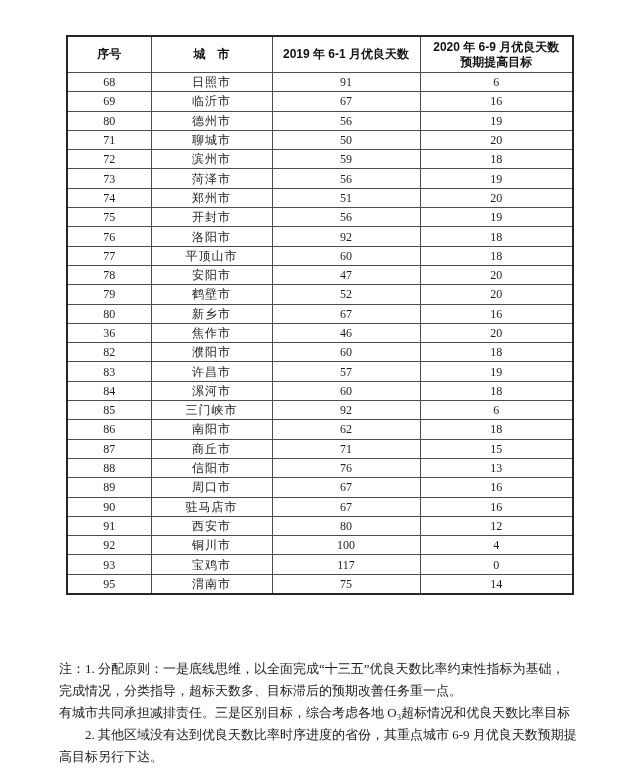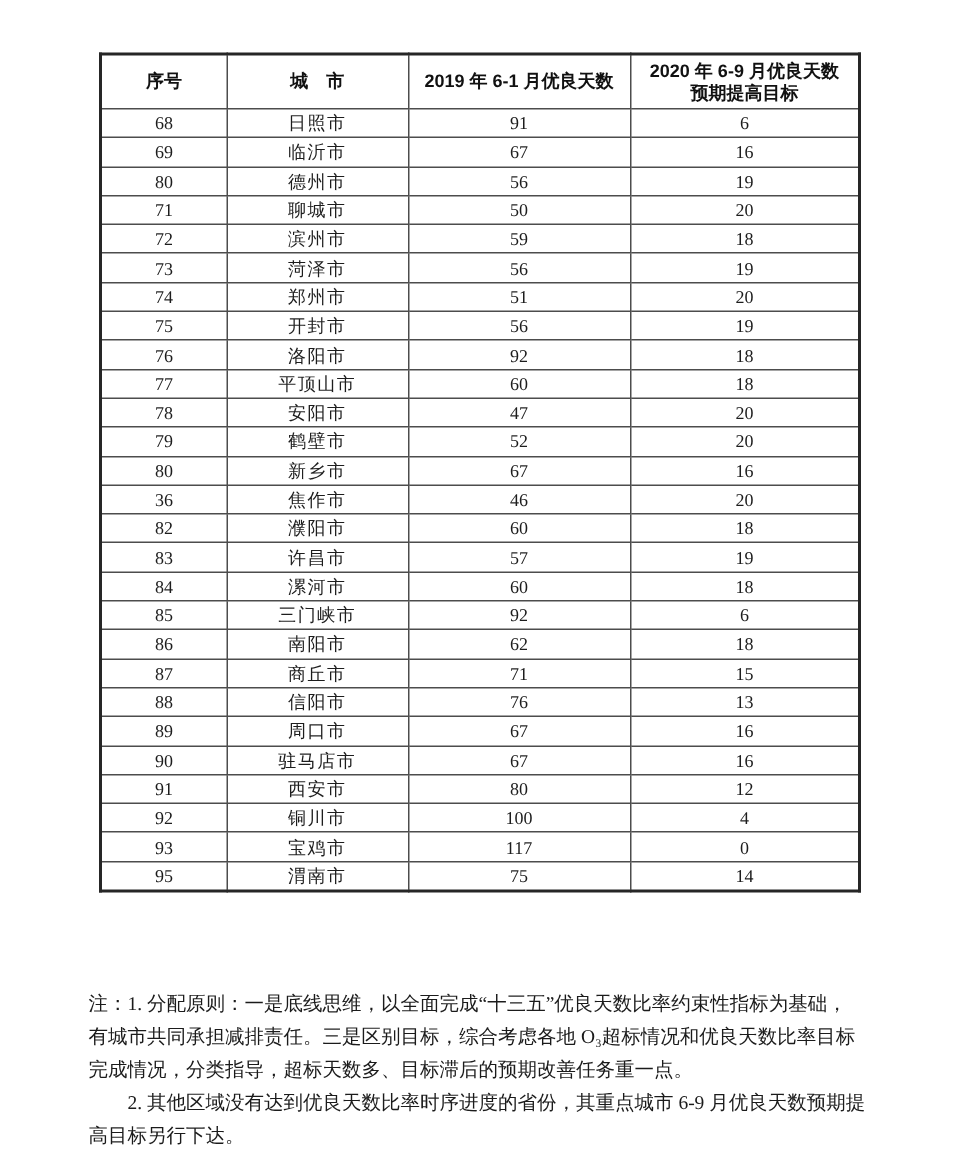--- a/index.html
+++ b/index.html
@@ -224,19 +224,19 @@
           <td>95</td>
           <td>渭南市</td>
           <td>75</td>
           <td>14</td>
         </tr>
       </tbody>
   </table>
 
   <div class="notes">
     <div class="note-line">注：1. 分配原则：一是底线思维，以全面完成“十三五”优良天数比率约束性指标为基础，</div>
+    <div class="note-line">完成情况，分类指导，超标天数多、目标滞后的预期改善任务重一点。</div>
     <div class="note-line">有城市共同承担减排责任。三是区别目标，综合考虑各地 O₃超标情况和优良天数比率目标</div>
-    <div class="note-line">完成情况，分类指导，超标天数多、目标滞后的预期改善任务重一点。</div>
     <div class="note-line indent">2. 其他区域没有达到优良天数比率时序进度的省份，其重点城市 6-9 月优良天数预期提</div>
     <div class="note-line">高目标另行下达。</div>
   </div>
 
 </div>
 
 </body></html>

